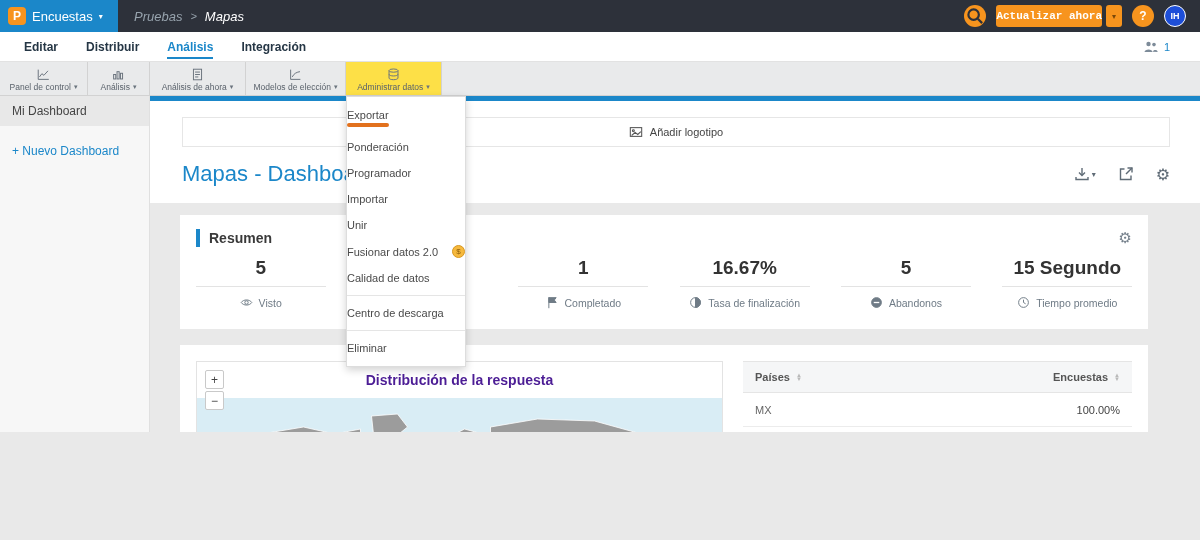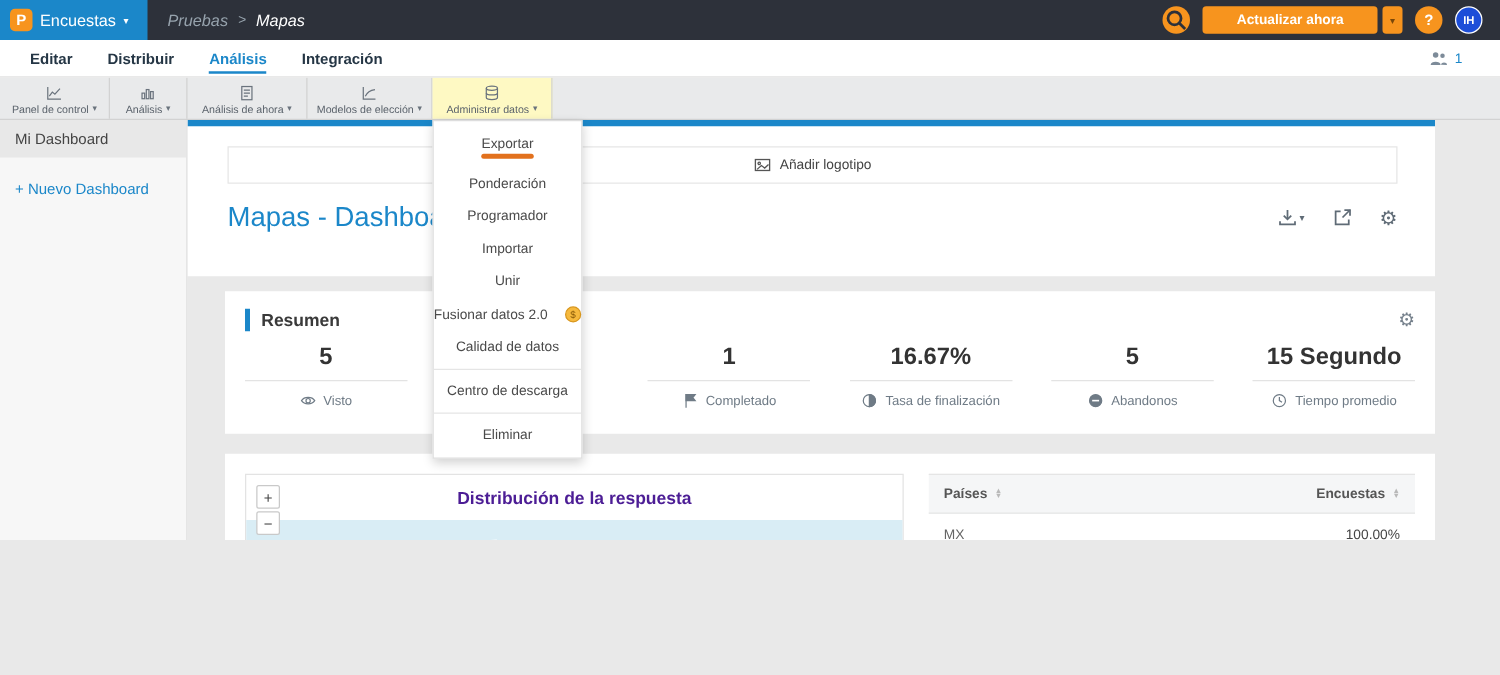--- a/index.html
+++ b/index.html
@@ -12,51 +12,51 @@
   .brand { width:118px; height:32px; background:#1b87c9; display:flex; align-items:center; gap:6px; padding:0 8px; cursor:pointer; }
   .logo { width:18px; height:18px; background:#f7941e; border-radius:4px; color:#fff; font-weight:bold; font-size:12px; display:flex; align-items:center; justify-content:center; }
   .brand-label { color:#fff; font-size:13px; }
   .brand .caret { color:#fff; font-size:8px; }
   .breadcrumb { display:flex; align-items:center; gap:8px; margin-left:16px; font-size:13px;font-style:italic; }
   .bc-project { color:#97a3ad; cursor:pointer; }
   .bc-sep { color:#97a3ad; font-size:11px; }
   .bc-current { color:#fff; }
   .topbar-right { margin-left:auto; display:flex; align-items:center; gap:10px; padding-right:14px; }
   .search-btn { width:22px; height:22px; border-radius:50%; background:#f7941e; border:none; display:flex; align-items:center; justify-content:center; cursor:pointer; }
-  .update-btn { background:#f7941e; color:#fff; border:none; border-radius:3px; height:22px; padding:0 27px; font-size:11px; font-weight:bold; cursor:pointer; font-family:Liberation Sans, sans-serif; }
+  .update-btn { background:#f7941e; color:#fff; border:none; border-radius:3px; height:22px; padding:0 0; font-size:11px; font-weight:bold; cursor:pointer; font-family:Liberation Mono, monospace; }
   .update-caret { width:16px; height:22px; background:#f7941e; border:none; border-radius:3px; color:#7a4708; font-size:8px; cursor:pointer; margin-left:-6px; }
   .help-btn { width:22px; height:22px; border-radius:50%; background:#f7941e; color:#fff; border:none; font-size:12px; font-weight:bold; cursor:pointer; }
   .avatar { width:22px; height:22px; border-radius:50%; background:#1d4ed8; border:1px solid #fff; color:#fff; font-size:9px; font-weight:bold; display:flex; align-items:center; justify-content:center; cursor:pointer; }
 
   
   .menubar { height:30px; background:#fff; border-bottom:1px solid #e2e2e2; display:flex; align-items:center; padding-left:24px; gap:28px; position:relative; z-index:19; }
   .menu-item { font-size:12px; font-weight:bold; color:#253645; cursor:pointer; padding:5px 0 3px; border-bottom:2px solid transparent; }
   .menu-item.active { color:#1b87c9; border-bottom-color:#1b87c9; }
   .collab { margin-left:auto; margin-right:30px; display:flex; align-items:center; gap:5px; }
   .collab-count { color:#1b87c9; font-size:11px; }
 
   
   .toolbar { height:34px; background:#e9eaeb; border-bottom:1px solid #d2d2d2; display:flex; position:relative; z-index:18; }
   .tb-btn { display:flex; flex-direction:column; align-items:center; justify-content:center; border-right:1px solid #d2d2d2; cursor:pointer; padding-top:2px; }
-  .tb-btn.active { background:#fef9c3; }
+  .tb-btn.active { background:#fde047; }
   .tb-btn svg { width:13px; height:13px; stroke:#6a737d; fill:none; stroke-width:1.2; }
   .tb-label-row { display:flex; align-items:center; gap:3px; margin-top:1px; }
   .tb-label { font-size:8.5px; color:#5a626b; }
   .tb-caret { font-size:7px; color:#6a737d; }
   .w1{width:88px}.w2{width:62px}.w3{width:96px}.w4{width:100px}.w5{width:96px}
 
   
   .main { display:flex; height:336px; }
   .sidebar { width:150px; background:#f7f7f7; border-right:1px solid #e0e0e0; flex:none; }
   .side-item { height:30px; display:flex; align-items:center; padding-left:12px; font-size:12px; color:#444; cursor:pointer; }
   .side-item.active { background:#e8e8e8; }
   .side-item.new-dash { color:#1b87c9; margin-top:10px; }
   .content { flex:1; background:#e9e9e9; overflow:hidden; }
 
-  .content-head { background:#fff; margin-right:52px; padding-bottom:22px; }
+  .content-head { background:#fff; padding-bottom:4px; }
   .blue-line { height:5px; background:#1b87c9; }
   .logo-bar { margin:16px 30px 0 32px; height:30px; border:1px solid #e6e6e6; display:flex; align-items:center; justify-content:center; gap:7px; font-size:11px; color:#444; cursor:pointer; }
   .logo-bar svg { width:14px; height:14px; stroke:#555; fill:none; stroke-width:1.2; }
   .title-row { display:flex; align-items:center; justify-content:space-between; padding:14px 30px 12px 32px; }
   .page-title { font-size:22px; font-weight:normal; color:#1b87c9; }
   .title-icons { display:flex; align-items:center; gap:22px; color:#5f6b76; }
   .title-icons svg { width:16px; height:16px; stroke:#5f6b76; fill:none; stroke-width:1.4; }
   .icon-btn { background:none; border:none; cursor:pointer; display:flex; align-items:center; gap:2px; color:#5f6b76; }
   .dl-caret { font-size:8px; color:#5f6b76; }
   .gear-glyph { font-family:"DejaVu Sans",sans-serif; font-size:16px; color:#5f6b76; }
@@ -86,21 +86,21 @@
   .table-panel { flex:1; }
   .rt-head { background:#f5f6f7; border-top:1px solid #e5e5e5; border-bottom:1px solid #e5e5e5; height:32px; display:flex; align-items:center; justify-content:space-between; padding:0 12px; }
   .rt-col { display:flex; align-items:center; gap:6px; font-size:11px; font-weight:bold; color:#555; cursor:pointer; }
   .sort { display:flex; flex-direction:column; line-height:4.5px; }
   .sort i { font-style:normal; font-size:6px; color:#b9b9b9; }
   .rt-row { height:34px; display:flex; align-items:center; justify-content:space-between; padding:0 12px; border-bottom:1px solid #ececec; font-size:11px; color:#666; }
   .rt-val { color:#444; }
 
   
   .dropdown { position:absolute; left:346px; top:96px; width:120px; background:#fff; border:1px solid #ddd; box-shadow:0 3px 8px rgba(0,0,0,.18); z-index:100; padding:5px 0; }
-  .dd-item { padding:7px 0; font-size:11px; color:#4a4a4a; cursor:pointer;text-align:center; }
+  .dd-item { padding:7px 0; font-size:11px; color:#4a4a4a; cursor:pointer; }
   .dd-item .dd-label { display:inline-block; }
   .dd-item.highlight .dd-label::after { content:""; display:block; height:4px; background:#e2711d; border-radius:2px; margin-top:2px; }
   .dd-sep { border-top:1px solid #e5e5e5; margin:4px 0; }
   .dd-flex { display:flex; align-items:center; justify-content:space-between; }
   .coin { width:13px; height:13px; border-radius:50%; background:#f6b93d; border:1px solid #d8971f; color:#8c5c08; font-size:8px; display:flex; align-items:center; justify-content:center; flex:none; }
 </style>
 </head>
 <body>
 
 <div class="app">

